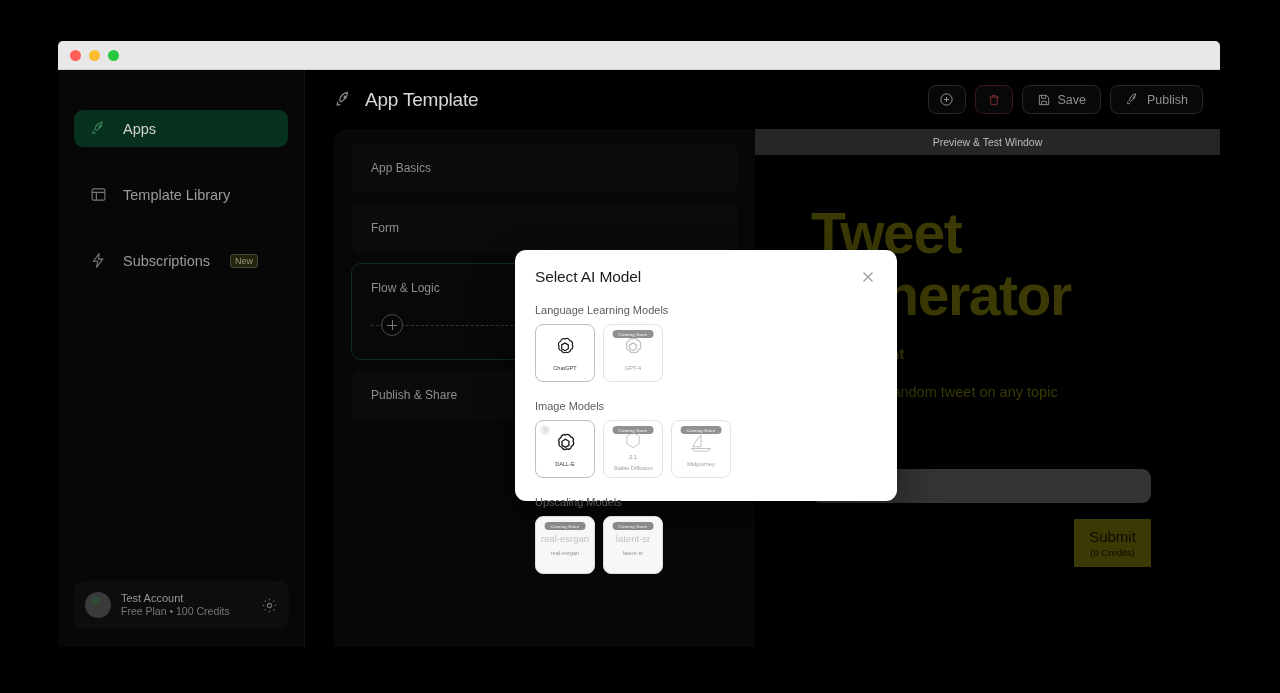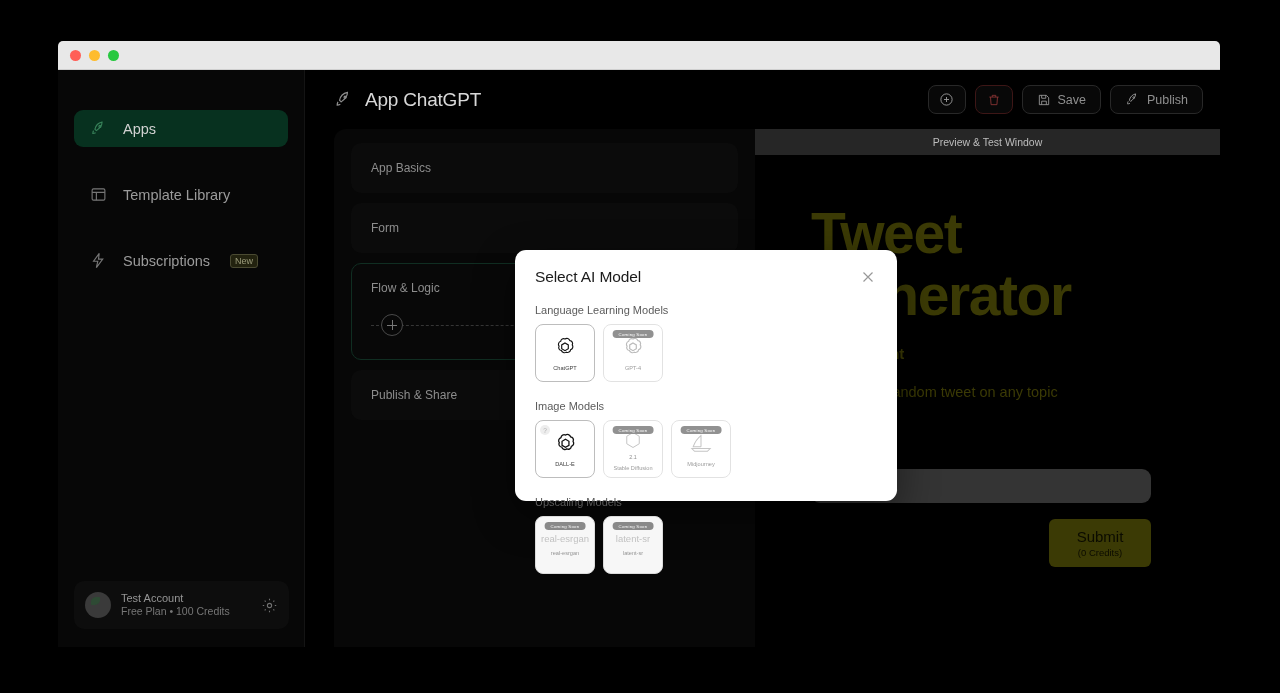--- a/index.html
+++ b/index.html
@@ -157,22 +157,22 @@
   #preview-desc { margin-top: 22px; font-size: 14.5px; color: #3b3a05; }
   #field-label { margin-top: 42px; font-size: 14.5px; color: #3b3a05; }
   #field-input {
     margin-top: 11px; height: 34px; background: #343434;
     border: none; border-radius: 9px; width: 100%; max-width: 340px;
     color: #7e7e7e; font-size: 13px; padding: 0 15px;
     font-family: "Liberation Sans", sans-serif;
   }
   #submit-row { display: flex; justify-content: flex-end; max-width: 340px; margin-top: 16px; }
   #submit-btn {
-    background: #3b3a05; border: none; border-radius: 6px;
-    width: 102px; height: 48px; color: #0b0b00; cursor: pointer;
+    background: #3b3a05; border: none; border-radius: 1px;
+    width: 77px; height: 48px; color: #0b0b00; cursor: pointer;
     display: flex; flex-direction: column; align-items: center; justify-content: center;
     font-family: "Liberation Sans", sans-serif;
   }
   #submit-label { font-size: 15px; }
   #submit-credits { font-size: 9.5px; margin-top: 2px; }
 
   
   #modal {
     position: absolute; left: 457px; top: 180px;
     width: 382px; height: 251px;
@@ -279,21 +279,21 @@
 
     <div id="main">
 
       <div id="topbar">
         <div id="page-title-wrap">
           <svg style="width:19px;height:19px" viewBox="0 0 24 24" fill="none" stroke="#8d8d8d" stroke-width="1.5">
             <path d="M5 15c-1 2-1 4-1 4s2 0 4-1"></path>
             <path d="M9 15l-2-2c1-5 5-9 10-10 0 5-4 9-8 12z"></path>
             <circle cx="14" cy="9" r="1.3"></circle>
           </svg>
-          <span id="page-title">App ChatGPT</span>
+          <span id="page-title">App Template</span>
         </div>
 
         <div id="toolbar">
           <div class="tb-btn icon-only">
             <svg style="width:15px;height:15px" viewBox="0 0 24 24" fill="none" stroke="#9a9a9a" stroke-width="1.5">
               <circle cx="12" cy="12" r="9"></circle>
                 <path d="M12 8v8M8 12h8"></path>
             </svg>
           </div>
           <div class="tb-btn icon-only danger">

